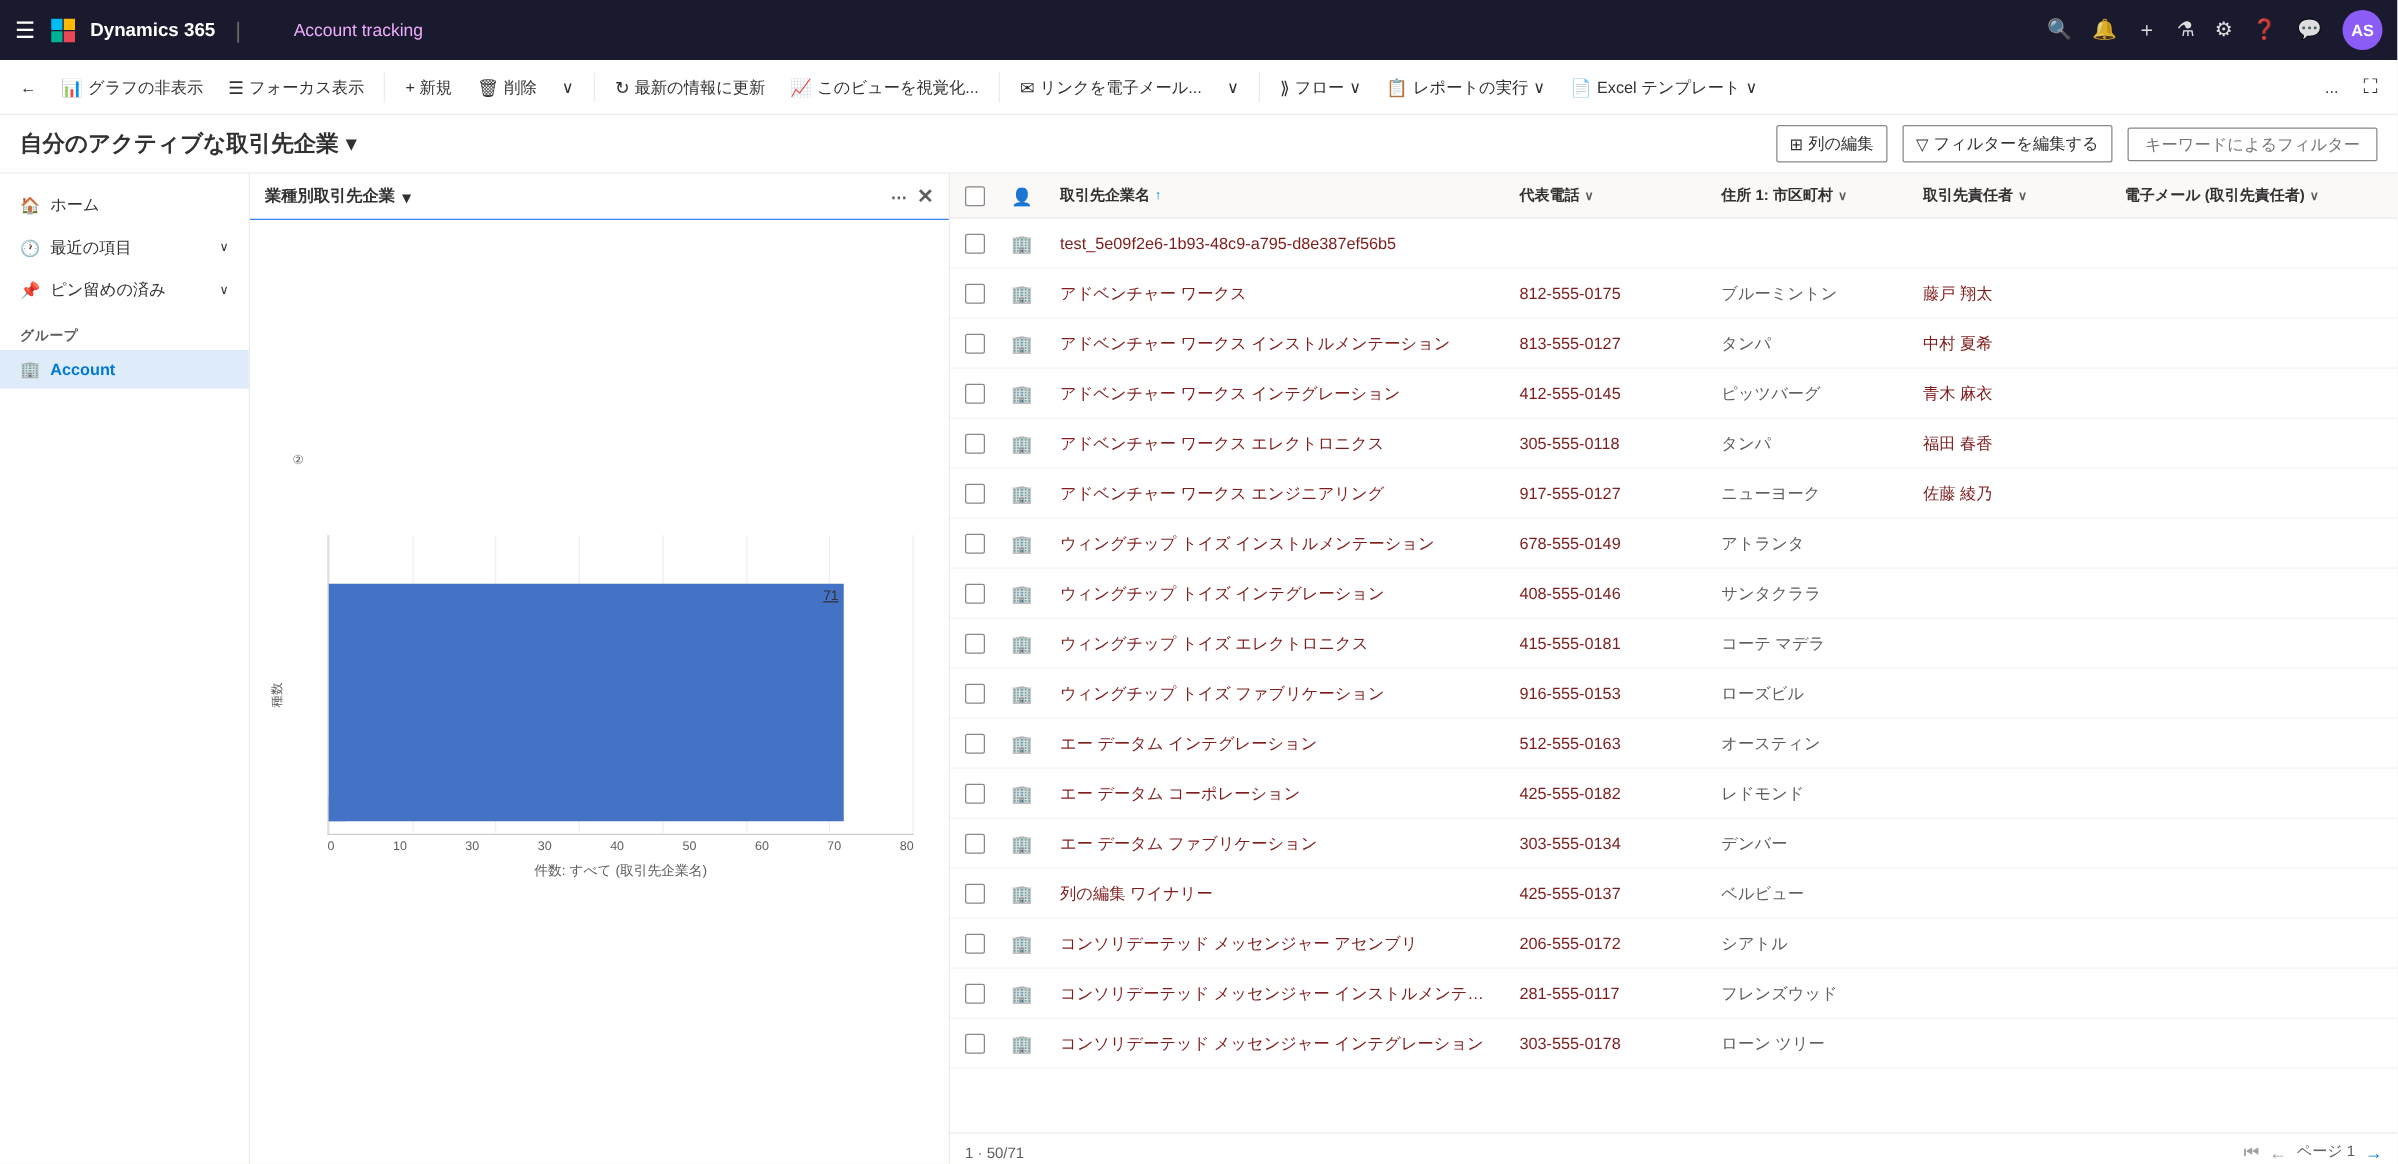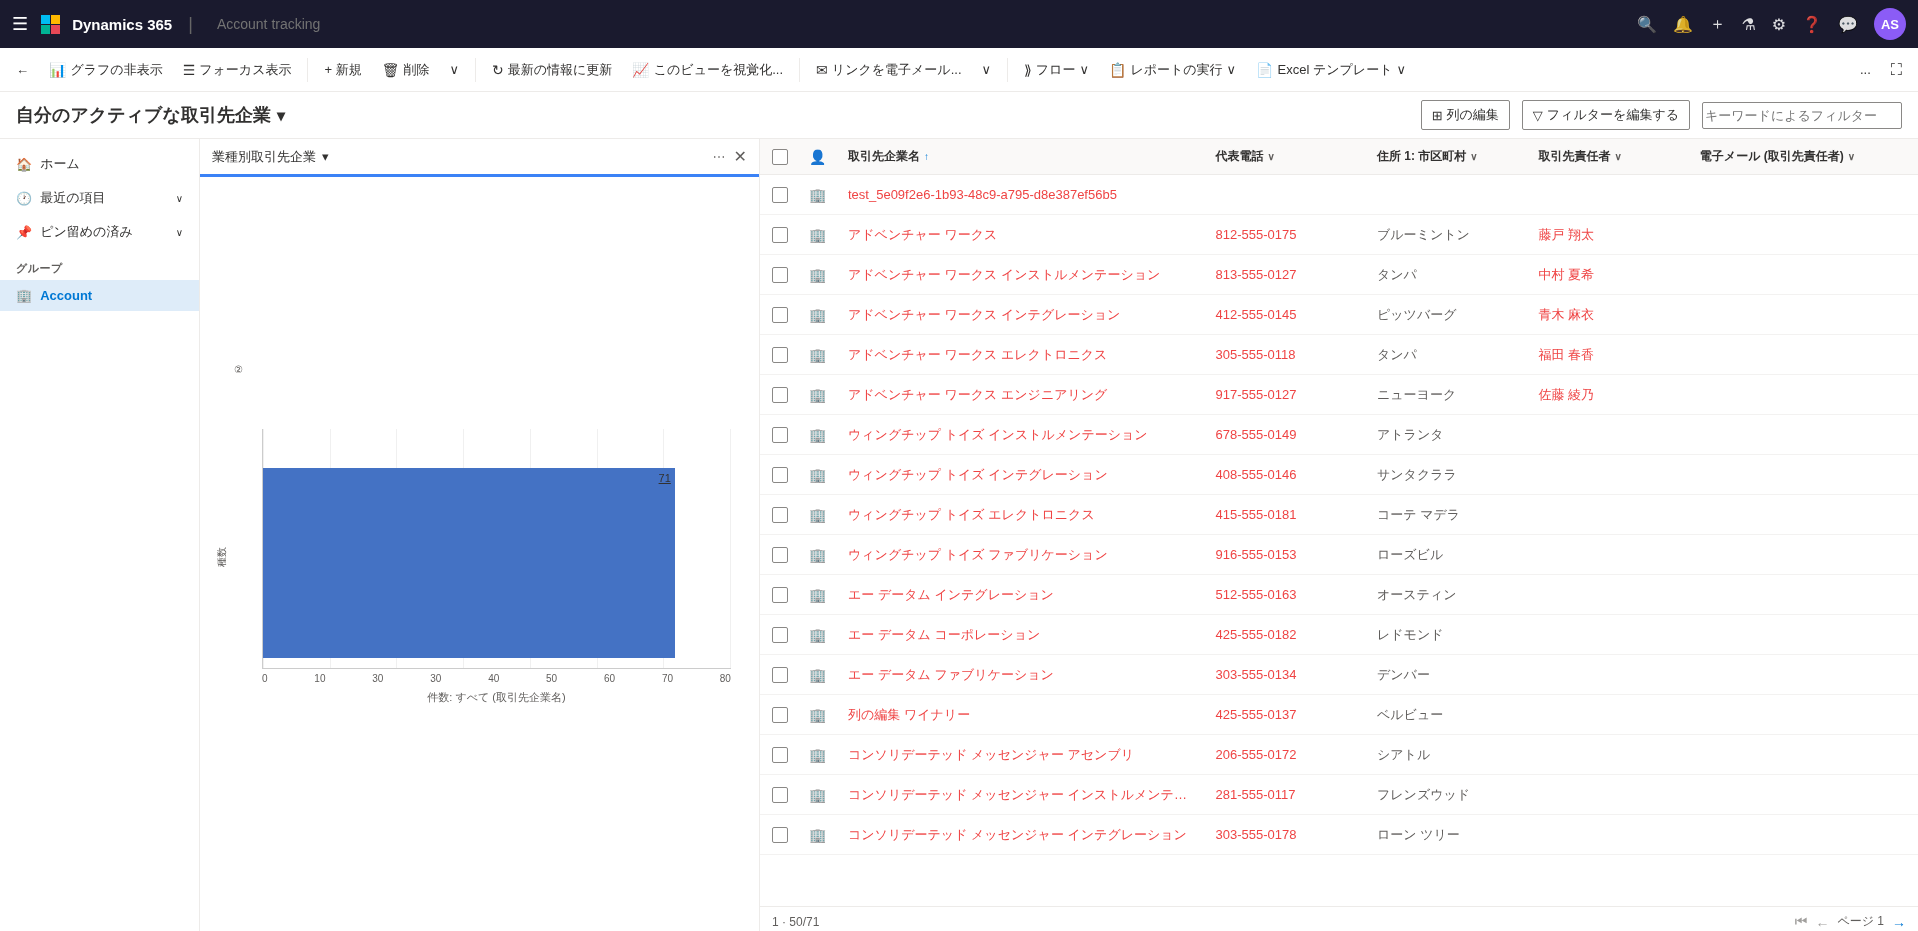--- a/index.html
+++ b/index.html
@@ -9,24 +9,24 @@
     .top-nav {
       background: #1a1a2e;
       height: 48px;
       display: flex;
       align-items: center;
       padding: 0 12px;
       gap: 12px;
       color: white;
     }
     .top-nav-title {
-      color: #737373;
+      color: #f0abfc;
       font-size: 14px;
       font-weight: 400;
-      margin-left: 8px;
+      margin-left: 26px;
     }
     .top-nav-brand {
       color: white;
       font-size: 15px;
       font-weight: 600;
     }
     .top-nav-sep {
       color: #666;
       font-size: 18px;
       margin: 0 4px;
@@ -133,20 +133,21 @@
       border-radius: 2px;
     }
     .keyword-filter {
       padding: 5px 2px;
       border: 1px solid #8a8886;
       background: white;
       font-size: 13px;
       border-radius: 2px;
       width: 200px;
       color: #a19f9d;
+      text-align: center;
     }
 
     
     .main-layout {
       display: flex;
       height: calc(931px - 48px - 44px - 42px);
     }
 
     
     .sidebar {
@@ -190,23 +191,23 @@
       border-right: 1px solid #edebe9;
       flex-shrink: 0;
       display: flex;
       flex-direction: column;
       position: relative;
     }
     .chart-header {
       display: flex;
       align-items: center;
       padding: 8px 12px;
-      border-bottom: 3px solid #3b82f6;
+      border-bottom: 1px solid #3b82f6;
       font-size: 13px;
-      font-weight: 400;
+      font-weight: 700;
     }
     .chart-title-area {
       display: flex;
       align-items: center;
       gap: 6px;
       flex: 1;
     }
     .chart-close { margin-left: auto; cursor: pointer; color: #605e5c; font-size: 16px; }
     .chart-more { cursor: pointer; color: #605e5c; margin-right: 8px; }
 
@@ -261,21 +262,21 @@
       border-bottom: 1px solid #f3f2f1;
       min-height: 40px;
     }
     .grid-cell {
       padding: 8px 12px;
       font-size: 13px;
       overflow: hidden;
       text-overflow: ellipsis;
       white-space: nowrap;
     }
-    .grid-cell.link { color: #ef4444; cursor: pointer; }
+    .grid-cell.link { color: #7f1d1d; cursor: pointer; }
     .grid-cell.muted { color: #605e5c; }
 
     .grid-footer {
       display: flex;
       align-items: center;
       padding: 6px 12px;
       border-top: 1px solid #edebe9;
       background: white;
       font-size: 12px;
       color: #605e5c;

